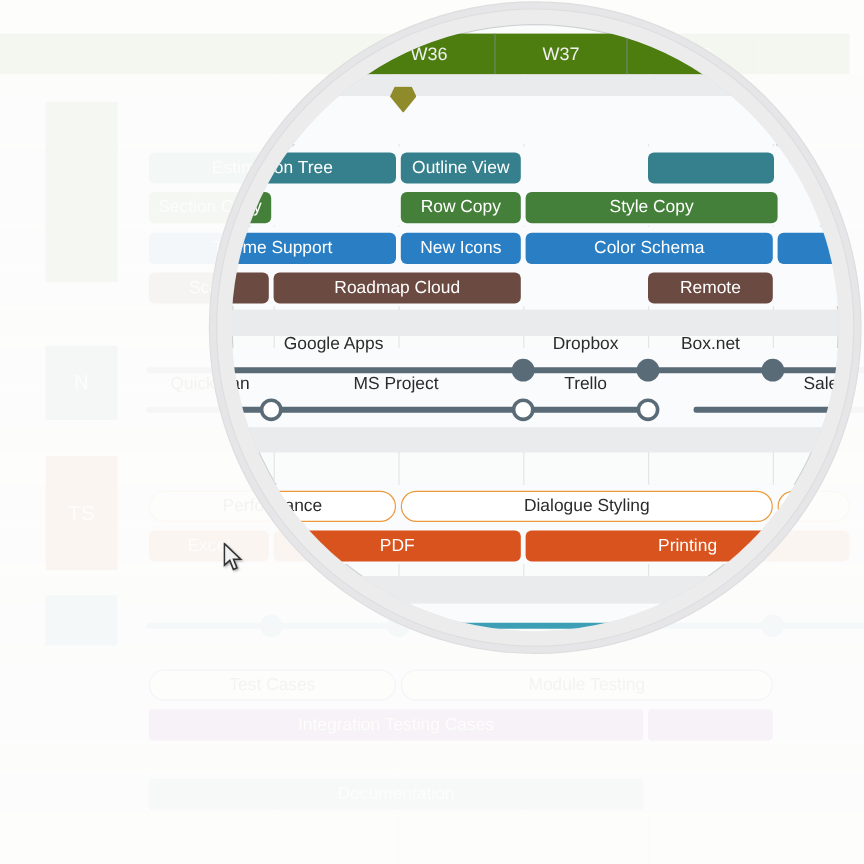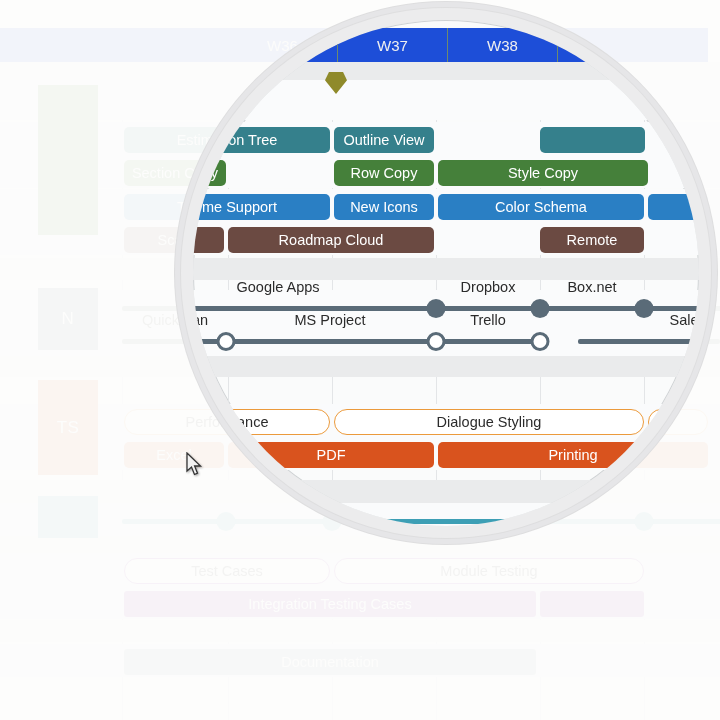--- a/index.html
+++ b/index.html
@@ -50,22 +50,23 @@
     width: 720px; height: 720px;
   }
 
   
   .gantt { position: absolute; inset: 0; }
 
   .week-header {
     position: absolute;
     left: 0; top: 28px;
     width: 708px; height: 34px;
-    background: #1d4ed8;
+    background: #4d7c0f;
     display: flex;
+    justify-content: center;
   }
   .week-cell {
     flex: 0 0 110px;
     height: 100%;
     display: flex; align-items: center; justify-content: center;
     color: #f0f0f0;
     font-size: 15px;
     border-right: 1px solid #6e8a6e;
   }
 

